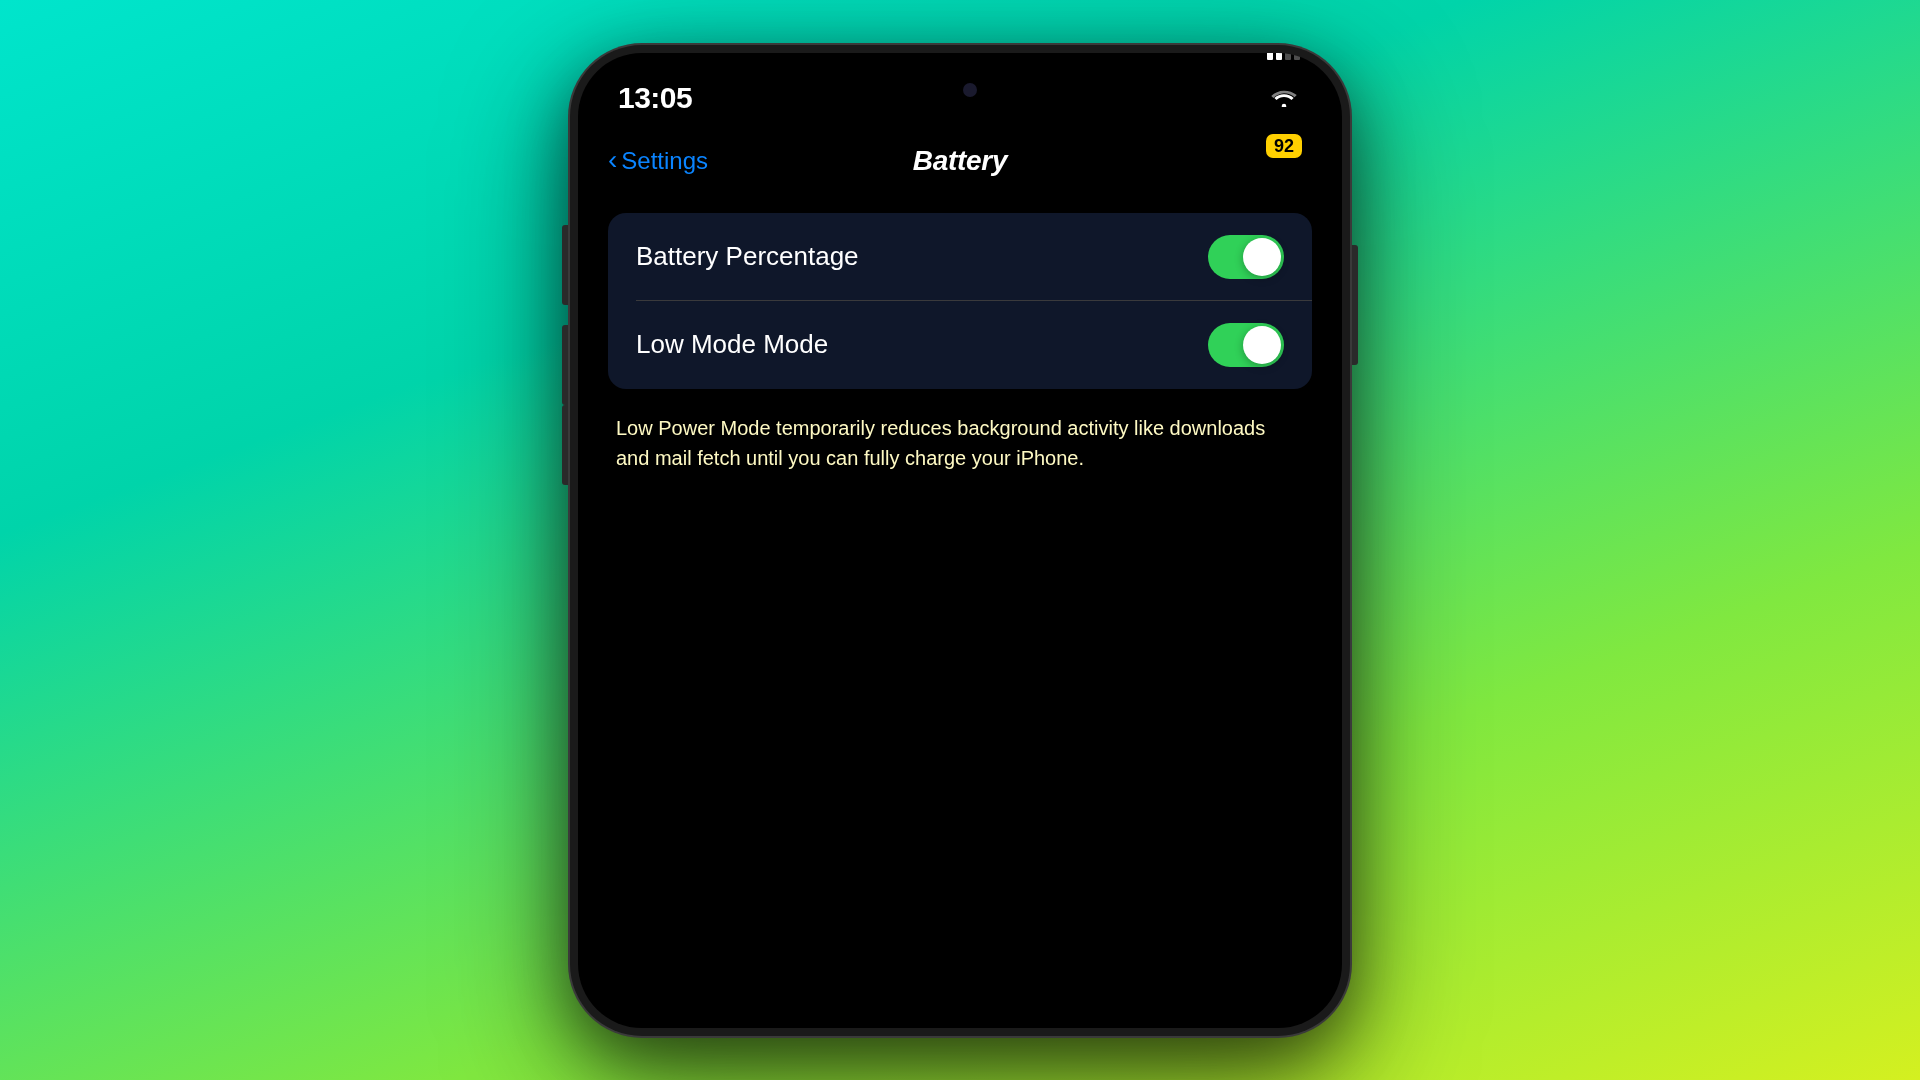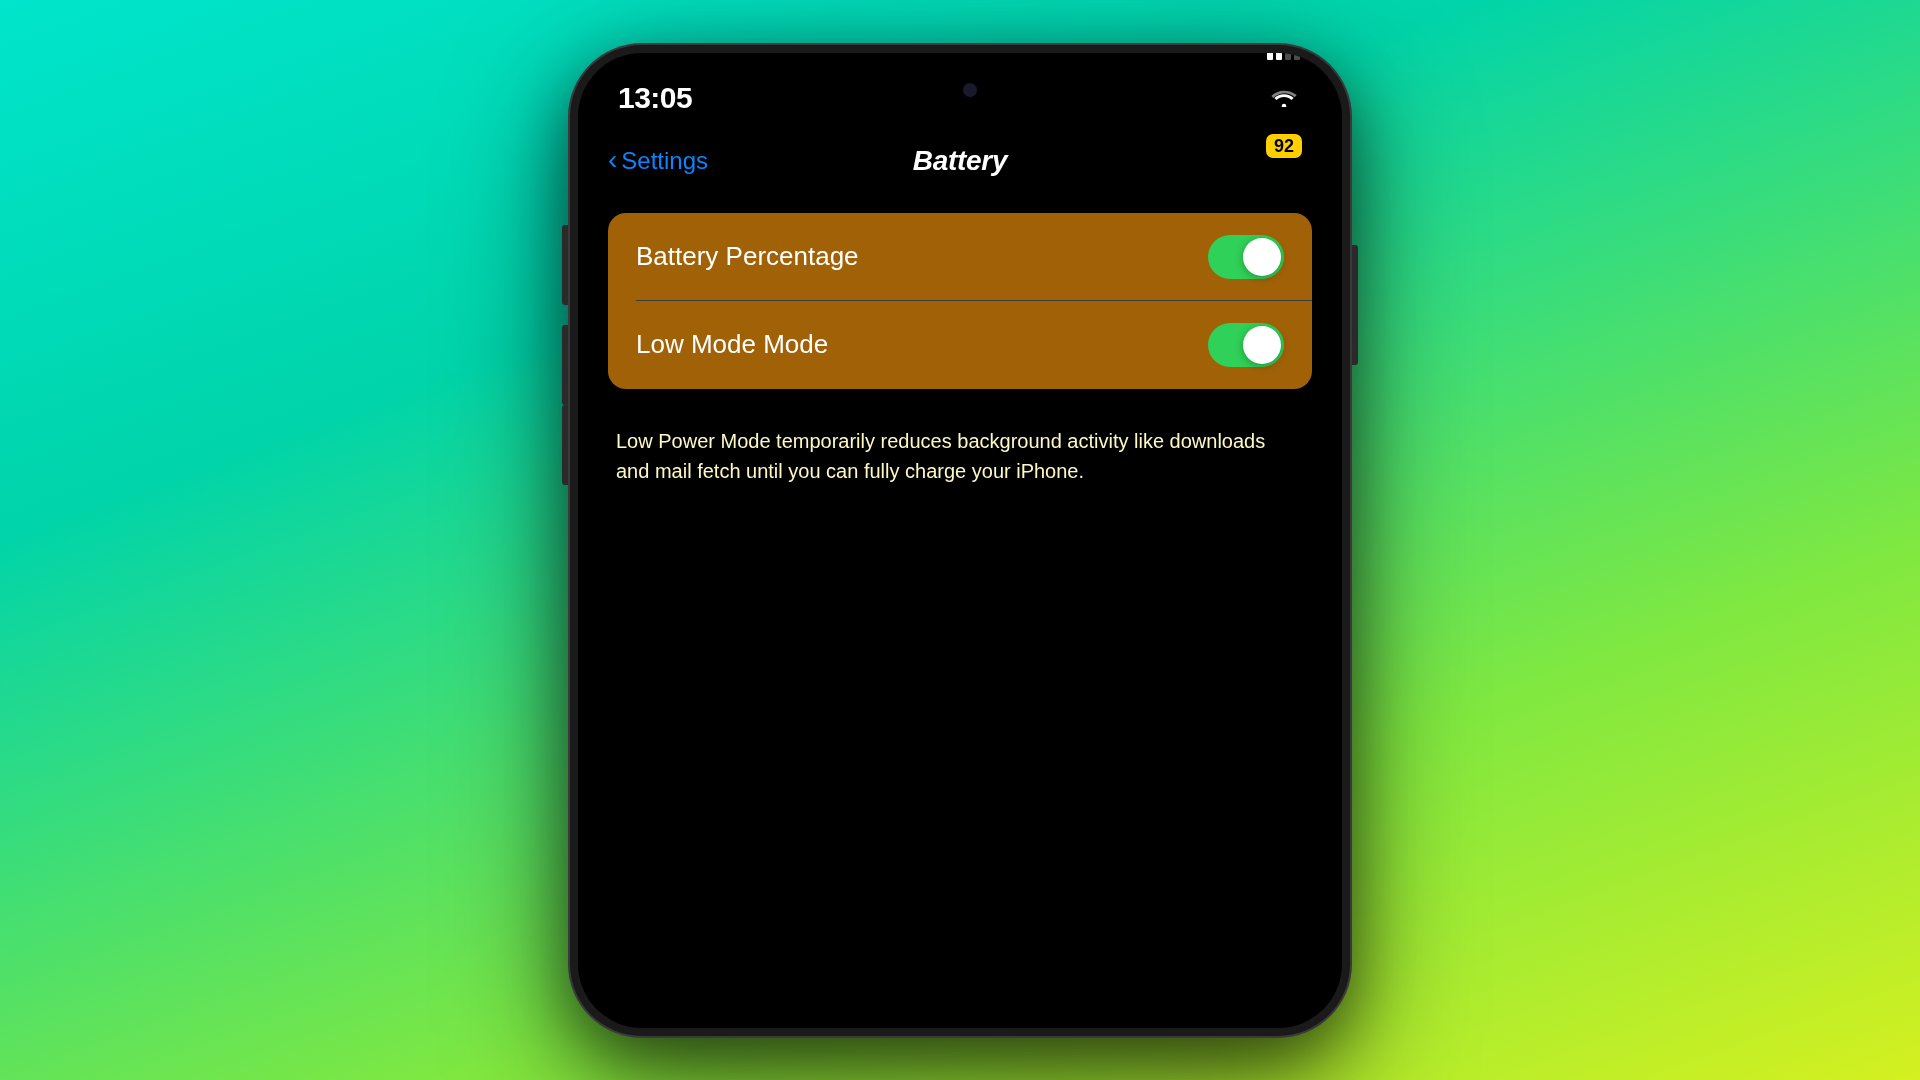--- a/index.html
+++ b/index.html
@@ -192,24 +192,24 @@
 
     
     .content {
       flex: 1;
       padding: 20px 30px;
       overflow: hidden;
     }
 
     
     .settings-group {
-      background: #a16207;
+      background: #0f172a;
       border-radius: 18px;
       overflow: hidden;
-      margin-bottom: 25px;
+      margin-bottom: 12px;
     }
 
     .settings-row {
       display: flex;
       align-items: center;
       justify-content: space-between;
       padding: 22px 28px;
       position: relative;
     }
 

